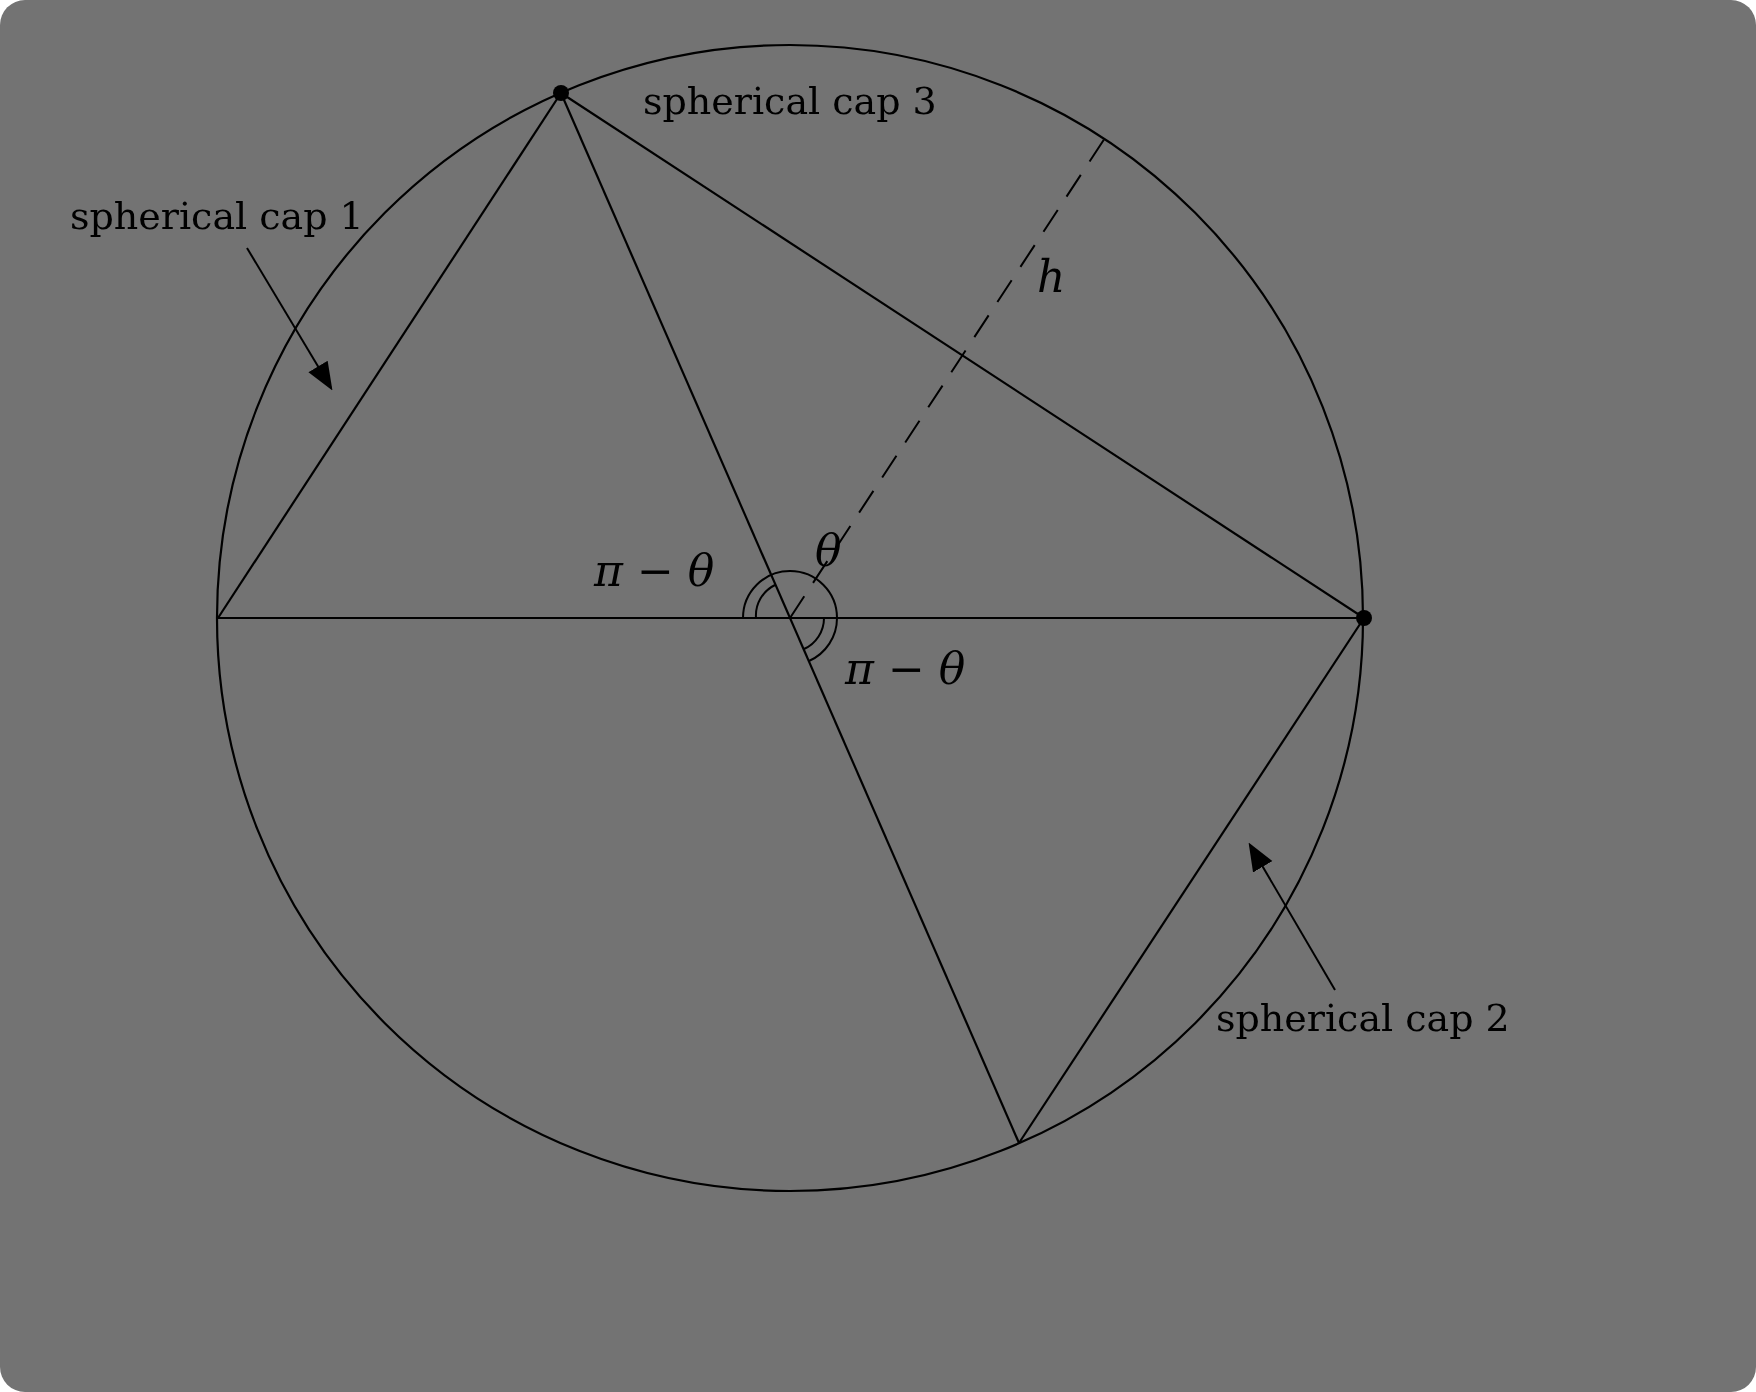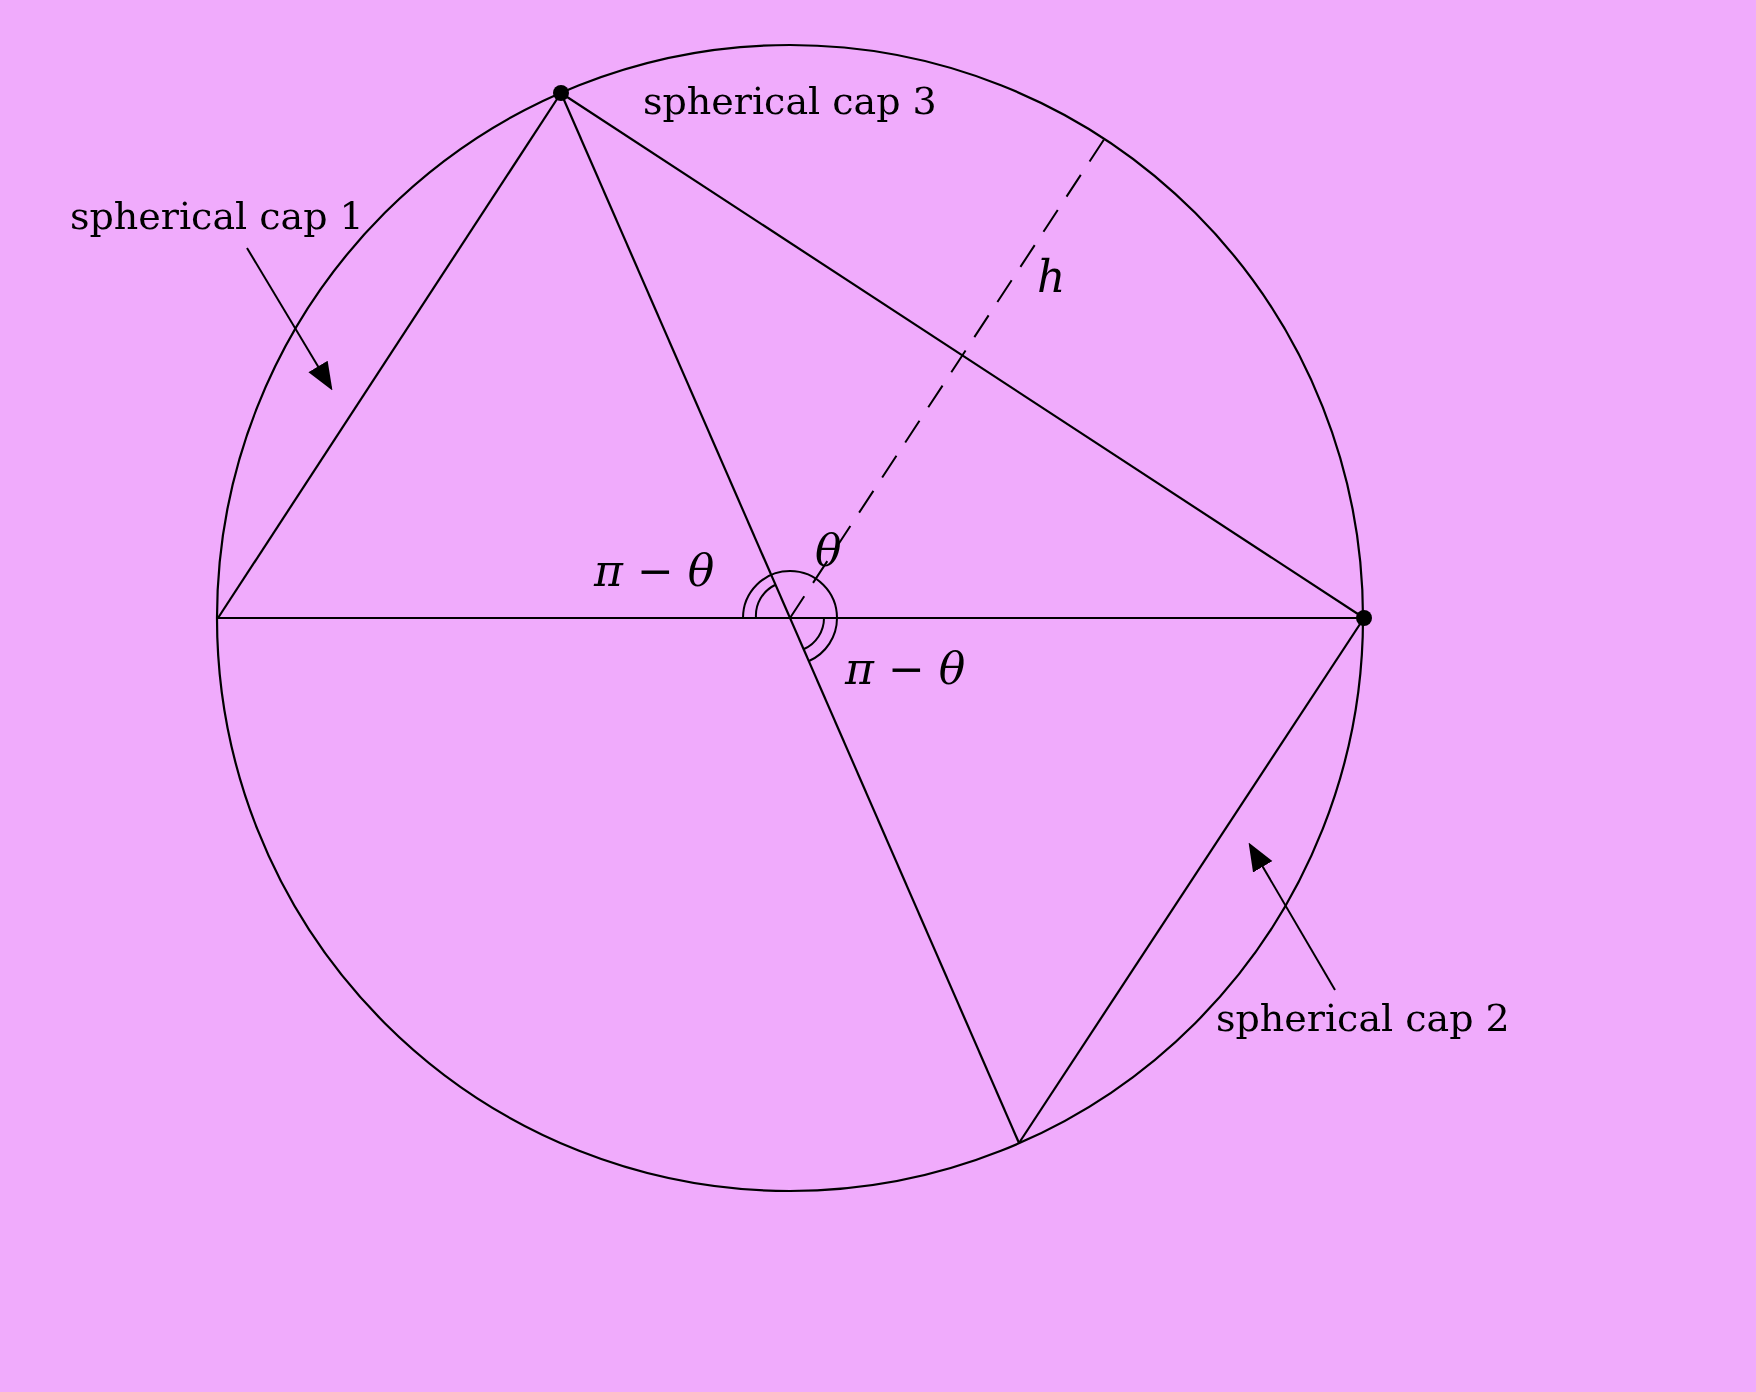--- a/index.html
+++ b/index.html
@@ -4,22 +4,23 @@
   <style>
     html, body {
       margin: 0;
       padding: 0;
       background: #ffffff;
     }
     #stage {
       position: relative;
       width: 1756px;
       height: 1392px;
-      background: #f0abfc;
+      background: #737373;
       overflow: hidden;
+      border-radius: 25px;
     }
     svg#diagram {
       position: absolute;
       left: 0;
       top: 0;
       width: 1756px;
       height: 1392px;
     }
     .label {
       font-family: "DejaVu Serif", "Liberation Serif", serif;

